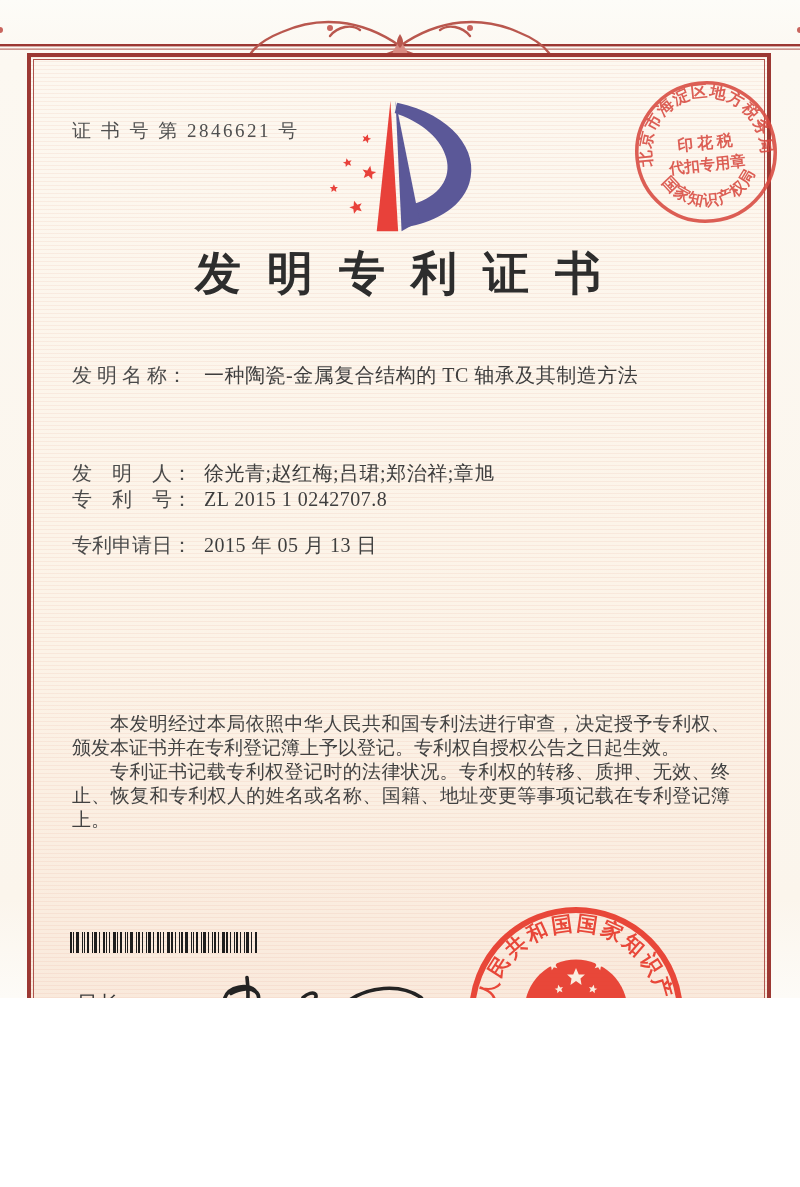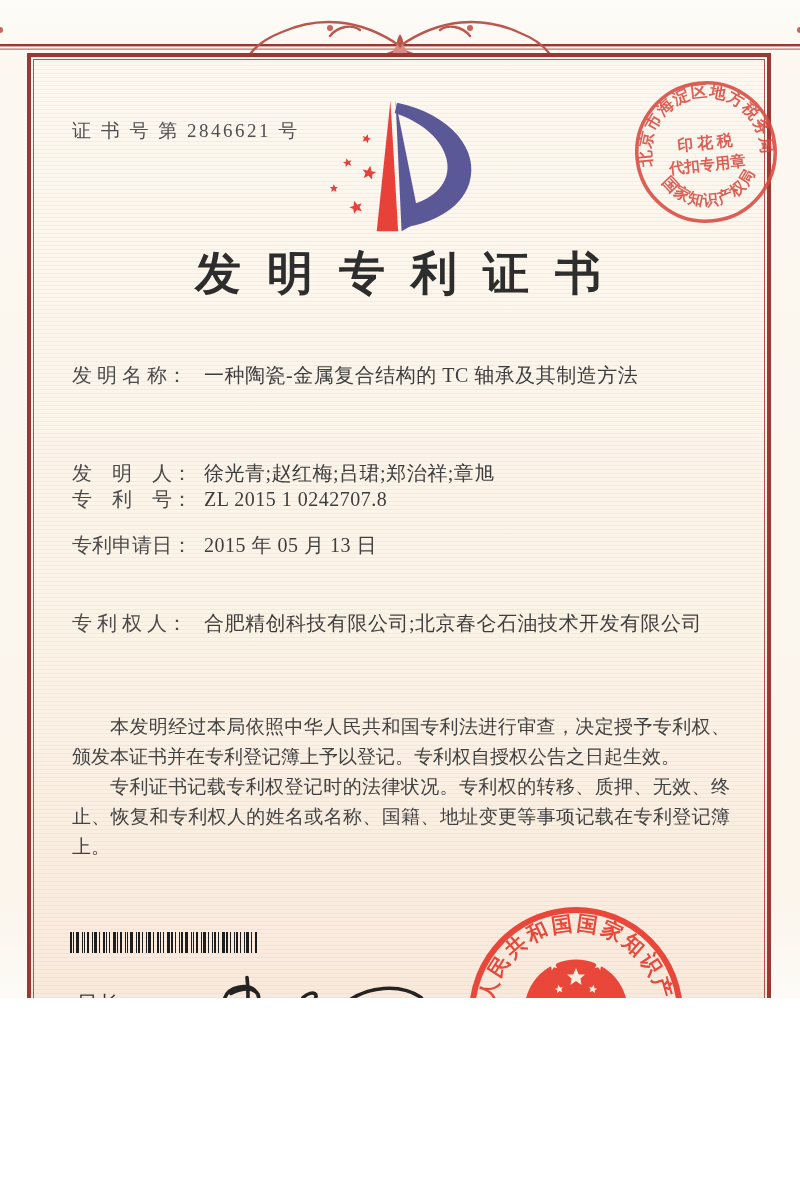--- a/index.html
+++ b/index.html
@@ -14,21 +14,21 @@
            repeating-linear-gradient(180deg, rgba(224,146,126,0.12) 0px, rgba(224,146,126,0.12) 1px, rgba(0,0,0,0) 1px, rgba(0,0,0,0) 4px),
            linear-gradient(180deg,#fdf8f0 0%,#fcf3e7 55%,#f9e8da 92%,#f9ecdf 100%);}
   .frame::before{content:"";position:absolute;inset:2px;border:1px solid #b0544d;pointer-events:none;}
   .abs{position:absolute;}
   .cert-no{left:72px;top:118px;font-size:19px;letter-spacing:2.5px;color:#4f4f4f;}
   .title{left:0;right:0;top:243px;text-align:center;font-size:46px;font-weight:700;
          letter-spacing:26px;padding-left:22px;color:#2d2d2d;}
   .row{left:72px;font-size:20px;color:#454545;white-space:nowrap;}
   .row .lab{display:inline-block;min-width:132px;color:#4a4a4a;}
   .row .val{letter-spacing:0.5px;color:#3e3e3e;}
-  .paras{left:72px;top:712px;width:658px;font-size:19px;line-height:30px;color:#424242;text-align:justify;}
+  .paras{left:72px;top:712px;width:658px;font-size:19px;line-height:24px;color:#424242;text-align:justify;}
   .paras p{margin:0;text-indent:2em;}
   .barcode{left:70px;top:932px;width:232px;height:21px;font-size:0;}
   .barcode i{display:inline-block;height:100%;background:#1d1d1d;vertical-align:top;}
   .issuer{left:76px;font-size:21px;color:#3a3a3a;letter-spacing:2px;}
   .seal-date{left:492px;top:1058px;font-size:21px;letter-spacing:2px;color:#2e2e2e;z-index:6;}
   svg{overflow:visible;}
   .stamp-ring-text{fill:#d84a40;font-family:"Liberation Serif","DejaVu Serif",serif;font-weight:700;}
   .seal-ring-text{fill:#e73a2c;font-family:"Liberation Serif","DejaVu Serif",serif;font-weight:700;}
 </style>
 </head>
@@ -99,23 +99,20 @@
   </div>
   <div class="abs row" style="top:416px;margin-top:44px;">
     <span class="lab">发　明　人：</span><span class="val">徐光青;赵红梅;吕珺;郑治祥;章旭</span>
   </div>
   <div class="abs row" style="top:486px;">
     <span class="lab">专　利　号：</span><span class="val">ZL 2015 1 0242707.8</span>
   </div>
   <div class="abs row" style="top:532px;">
     <span class="lab">专利申请日：</span><span class="val">2015 年 05 月 13 日</span>
   </div>
-  <div class="abs row" style="top:610px;">
-    <span class="lab">专 利 权 人：</span><span class="val">合肥精创科技有限公司;北京春仑石油技术开发有限公司</span>
-  </div>
 
   <div class="abs paras">
     <p>本发明经过本局依照中华人民共和国专利法进行审查，决定授予专利权、颁发本证书并在专利登记簿上予以登记。专利权自授权公告之日起生效。</p>
     <p>专利证书记载专利权登记时的法律状况。专利权的转移、质押、无效、终止、恢复和专利权人的姓名或名称、国籍、地址变更等事项记载在专利登记簿上。</p>
   </div>
 
   <div class="abs barcode"><i style="width: 2px; margin-right: 1px;"></i><i style="width: 1px; margin-right: 2px;"></i><i style="width: 3px; margin-right: 3px;"></i><i style="width: 1px; margin-right: 1px;"></i><i style="width: 1px; margin-right: 2px;"></i><i style="width: 2px; margin-right: 3px;"></i><i style="width: 1px; margin-right: 1px;"></i><i style="width: 3px; margin-right: 2px;"></i><i style="width: 1px; margin-right: 3px;"></i><i style="width: 2px; margin-right: 1px;"></i><i style="width: 1px; margin-right: 2px;"></i><i style="width: 1px; margin-right: 3px;"></i><i style="width: 3px; margin-right: 1px;"></i><i style="width: 1px; margin-right: 2px;"></i><i style="width: 2px; margin-right: 3px;"></i><i style="width: 1px; margin-right: 1px;"></i><i style="width: 1px; margin-right: 2px;"></i><i style="width: 3px; margin-right: 3px;"></i><i style="width: 1px; margin-right: 1px;"></i><i style="width: 2px; margin-right: 2px;"></i><i style="width: 1px; margin-right: 3px;"></i><i style="width: 1px; margin-right: 1px;"></i><i style="width: 3px; margin-right: 2px;"></i><i style="width: 1px; margin-right: 3px;"></i><i style="width: 2px; margin-right: 1px;"></i><i style="width: 1px; margin-right: 2px;"></i><i style="width: 1px; margin-right: 3px;"></i><i style="width: 3px; margin-right: 1px;"></i><i style="width: 2px; margin-right: 2px;"></i><i style="width: 1px; margin-right: 3px;"></i><i style="width: 1px; margin-right: 1px;"></i><i style="width: 2px; margin-right: 2px;"></i><i style="width: 3px; margin-right: 3px;"></i><i style="width: 1px; margin-right: 1px;"></i><i style="width: 1px; margin-right: 2px;"></i><i style="width: 2px; margin-right: 3px;"></i><i style="width: 1px; margin-right: 1px;"></i><i style="width: 3px; margin-right: 2px;"></i><i style="width: 1px; margin-right: 3px;"></i><i style="width: 1px; margin-right: 1px;"></i><i style="width: 2px; margin-right: 2px;"></i><i style="width: 1px; margin-right: 3px;"></i><i style="width: 3px; margin-right: 1px;"></i><i style="width: 2px; margin-right: 2px;"></i><i style="width: 1px; margin-right: 3px;"></i><i style="width: 1px; margin-right: 1px;"></i><i style="width: 2px; margin-right: 2px;"></i><i style="width: 1px; margin-right: 3px;"></i><i style="width: 1px; margin-right: 1px;"></i><i style="width: 3px; margin-right: 2px;"></i><i style="width: 1px; margin-right: 3px;"></i><i style="width: 2px; margin-right: 1px;"></i></div>
 
   <div class="abs issuer" style="top:990px;text-align:center;">局长</div>
   <div class="abs issuer" style="top:1030px;margin-top:48px;">申长雨</div>

